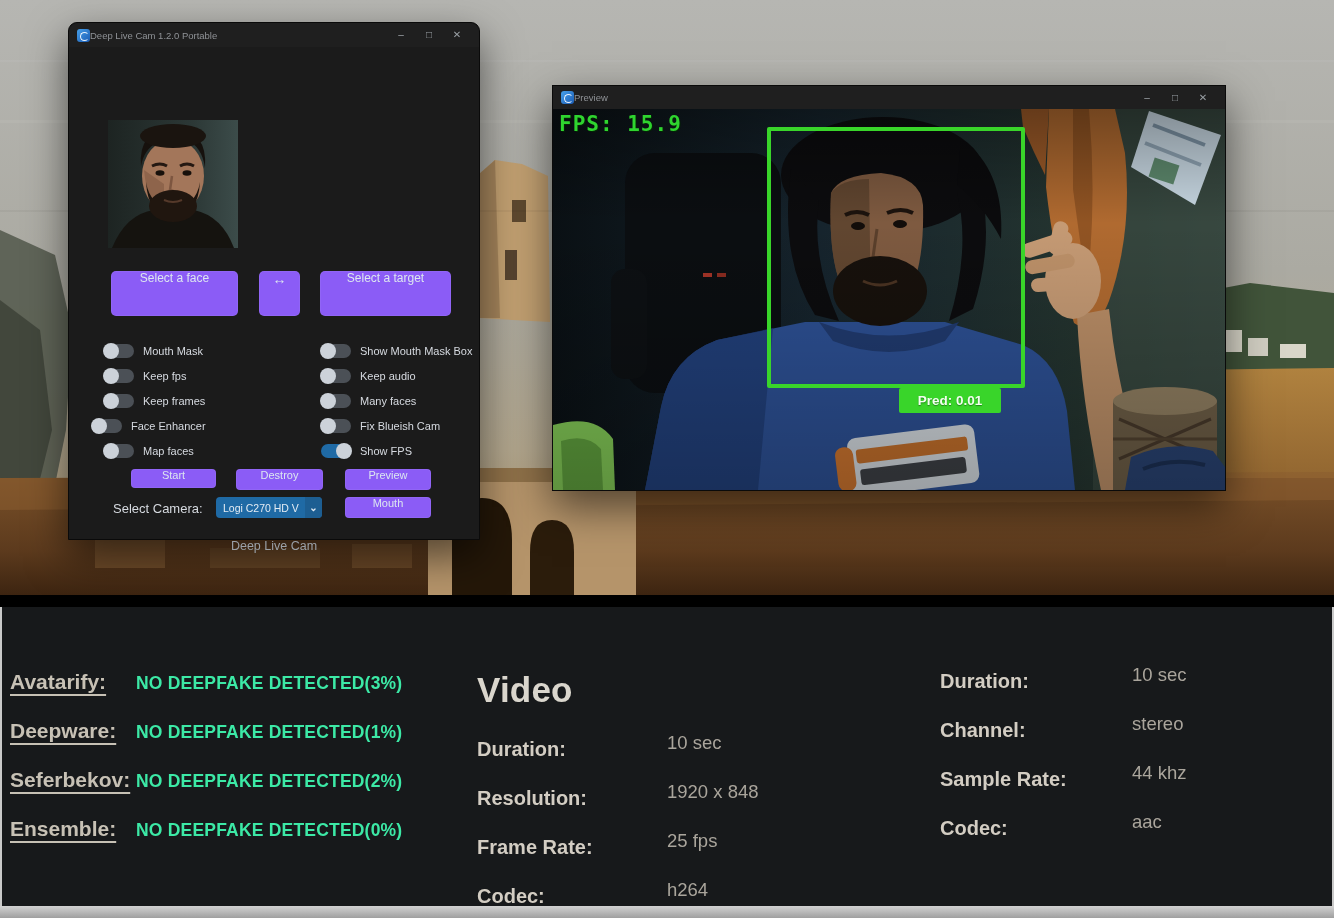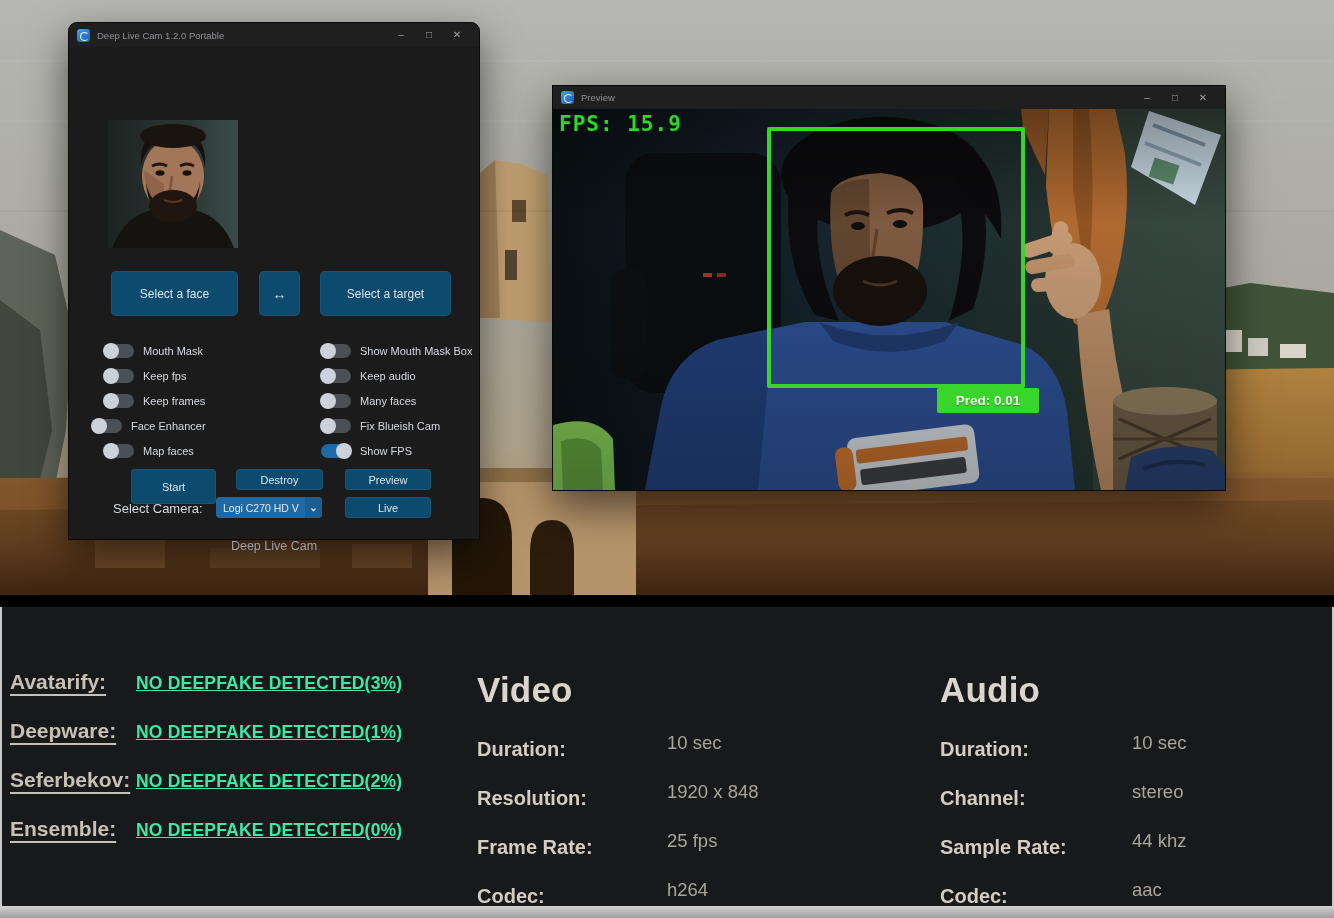--- a/index.html
+++ b/index.html
@@ -8,29 +8,29 @@
   
   #desktop{position:absolute;left:0;top:0;width:1334px;height:600px;}
   
   .win{position:absolute;background:#1c1c1c;border:1px solid #0a0a0a;
        box-shadow:0 16px 40px rgba(0,0,0,.55);}
   .titlebar{height:24px;display:flex;align-items:center;padding:0 8px;background:#1f1f1f;}
   .app-ico{width:13px;height:13px;border-radius:3px;flex:0 0 13px;
            background:linear-gradient(135deg,#47a0ea,#1b5cb4);position:relative;}
   .app-ico::after{content:"";position:absolute;left:3px;top:3px;width:7px;height:7px;
            border:1.5px solid #eaf3fc;border-radius:50%;border-right-color:transparent;}
-  .win-title{font-size:9.5px;color:#8f9296;margin-left:7px;white-space:nowrap;}
+  .win-title{font-size:9.5px;color:#8f9296;white-space:nowrap;}
   .win-ctrls{margin-left:auto;display:flex;}
   .wbtn{width:28px;text-align:center;color:#9aa0a5;font-size:10px;line-height:24px;cursor:default;}
   
   #dlc{left:68px;top:22px;width:410px;height:516px;border-radius:9px 9px 0 0;background:#1b1b1b;}
   #dlc .titlebar{border-radius:9px 9px 0 0;}
   #dlc .body{position:relative;width:100%;height:492px;}
   .abs{position:absolute;}
-  .cbtn{background:#0c4a6e;border-radius:5px;color:#dce6f0;display:flex;align-items:center;
+  .cbtn{background:#8b5cf6;border-radius:5px;color:#dce6f0;display:flex;
         justify-content:center;font-size:12px;box-shadow:inset 0 0 0 1px rgba(255,255,255,.06);}
   .cbtn.small{font-size:11px;border-radius:4px;}
   .trow{position:absolute;display:flex;align-items:center;height:15px;}
   .switch{width:30px;height:14px;border-radius:8px;background:#4b5056;position:relative;flex:0 0 30px;}
   .switch .knob{position:absolute;left:-1px;top:-1px;width:16px;height:16px;border-radius:50%;
         background:#ccd2d9;}
   .switch.on{background:#1f6aa5;}
   .switch.on .knob{left:15px;}
   .tlabel{margin-left:9px;font-size:11px;color:#d6dae0;white-space:nowrap;}
   .cam-label{font-size:13px;color:#d6dae0;}
@@ -40,37 +40,37 @@
   .dropdown .chev{width:17px;align-self:stretch;background:#1d5e92;display:flex;align-items:center;
         justify-content:center;color:#e4ecf4;font-size:10px;font-weight:bold;}
   .dlc-footer{position:absolute;left:0;right:0;top:492px;text-align:center;font-size:12.5px;color:#9aa0a7;}
   
   #preview{left:552px;top:85px;width:672px;height:404px;background:#1f1f1f;}
   #camview{position:relative;width:672px;height:381px;overflow:hidden;background:#1d4ed8;}
   #fps{position:absolute;left:6px;top:3px;font-family:"DejaVu Sans Mono",monospace;font-weight:bold;
        font-size:21px;letter-spacing:1px;color:#2fd42f;text-shadow:1px 1px 0 rgba(4,40,4,.9);}
   #detbox{position:absolute;left:214px;top:18px;width:258px;height:261px;
        border:4px solid #39d52a;border-radius:2px;box-sizing:border-box;}
-  #pred{position:absolute;left:384px;top:279px;width:102px;height:25px;background:#39d52a;
+  #pred{position:absolute;left:346px;top:279px;width:102px;height:25px;background:#39d52a;
        border-radius:2px;display:flex;align-items:center;justify-content:center;
        font-size:13.5px;font-weight:bold;color:#f2fff0;text-shadow:0 1px 1px rgba(0,60,0,.5);}
   
   #panel{position:absolute;left:0;top:595px;width:1334px;height:323px;background:#000;}
   #panel-inner{position:absolute;left:0;top:12px;width:1330px;height:299px;background:#17191b;
        border-left:2px solid #c9c9c9;border-right:2px solid #c9c9c9;}
   #bottom-strip{position:absolute;left:0;top:906px;width:1334px;height:12px;
        background:linear-gradient(#d2d2d2,#9f9f9f);}
   .section{position:absolute;}
   .sec-title{font-size:35px;font-weight:700;color:#dad6cd;letter-spacing:.2px;line-height:44px;
        margin:0 0 24px 0;}
   .mrow{display:flex;align-items:flex-end;height:26px;margin-bottom:23px;}
   .mlabel{font-size:21px;font-weight:bold;color:#c7c1b5;min-width:126px;
        text-decoration:underline;text-decoration-thickness:2px;text-underline-offset:5px;
        white-space:nowrap;}
-  .mvalue{font-size:17.5px;font-weight:800;color:#3ce9a6;letter-spacing:.2px;white-space:nowrap;text-decoration:underline;}
+  .mvalue{font-size:17.5px;font-weight:800;color:#3ce9a6;letter-spacing:.2px;white-space:nowrap;}
   .irow{display:flex;align-items:center;height:26px;margin-bottom:23px;}
   .ilabel{font-size:20px;font-weight:bold;color:#d3cdc3;white-space:nowrap;}
   .ivalue{font-size:18.5px;color:#aaa59c;position:relative;top:-6px;white-space:nowrap;}
   #video-sec .ilabel{width:190px;}
   #audio-sec .ilabel{width:192px;}
 </style>
 </head>
 <body>
 
 <div id="screen">
@@ -229,37 +229,37 @@
           </span>
         <span class="tlabel">Fix Blueish Cam</span>
       </div>
       <div class="trow" style="left:252px;top:396px">
         <span class="switch on">
             <span class="knob"></span>
           </span>
         <span class="tlabel">Show FPS</span>
       </div>
 
-      <div class="cbtn small abs" style="left:62px;top:422px;width:85px;height:35px">
+      <div class="cbtn small abs" style="left:62px;top:422px;width:85px;height:19px">
         <span>Start</span>
       </div>
       <div class="cbtn small abs" style="left:167px;top:422px;width:87px;height:21px">
         <span>Destroy</span>
       </div>
       <div class="cbtn small abs" style="left:276px;top:422px;width:86px;height:21px">
         <span>Preview</span>
       </div>
 
       <span class="cam-label abs" style="left:44px;top:454px">Select Camera:</span>
       <div class="dropdown abs" style="left:147px;top:450px;width:106px;height:21px">
         <span class="dtext">Logi C270 HD V</span>
         <span class="chev">⌄</span>
       </div>
       <div class="cbtn small abs" style="left:276px;top:450px;width:86px;height:21px">
-        <span>Live</span>
+        <span>Mouth</span>
       </div>
       <div class="dlc-footer">Deep Live Cam</div>
     </div>
   </div>
 
   <div id="preview" class="win">
     <div class="titlebar" style="height:23px">
       <span class="app-ico"></span>
       <span class="win-title">Preview</span>
       <span class="win-ctrls">
@@ -389,21 +389,20 @@
       <span class="ilabel">Frame Rate:</span>
       <span class="ivalue">25 fps</span>
     </div>
     <div class="irow">
       <span class="ilabel">Codec:</span>
       <span class="ivalue">h264</span>
     </div>
   </div>
 
   <div id="audio-sec" class="section" style="left:940px;top:668px;width:390px">
-    <h2 class="sec-title">Audio</h2>
     <div class="irow">
       <span class="ilabel">Duration:</span>
       <span class="ivalue">10 sec</span>
     </div>
     <div class="irow">
       <span class="ilabel">Channel:</span>
       <span class="ivalue">stereo</span>
     </div>
     <div class="irow">
       <span class="ilabel">Sample Rate:</span>

